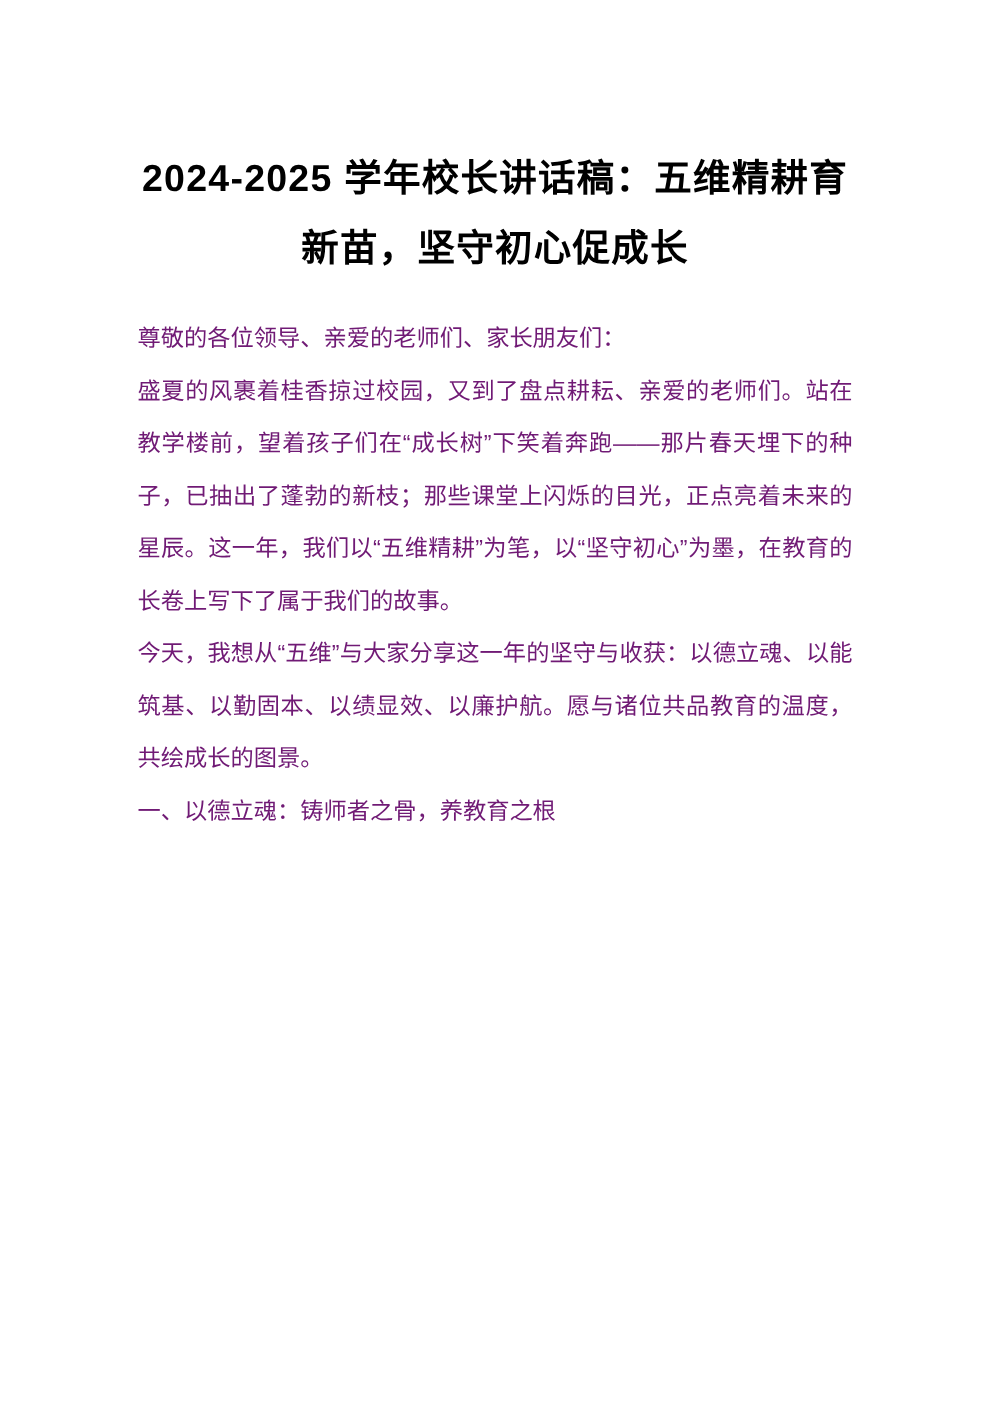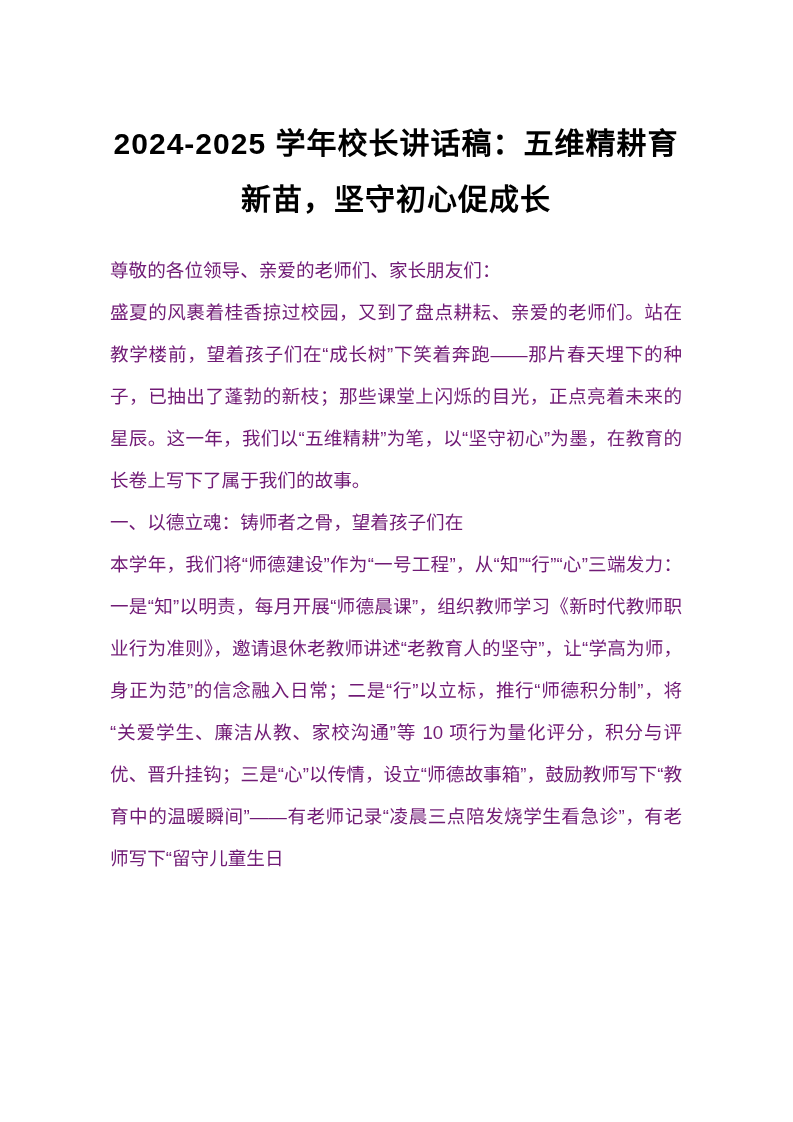--- a/index.html
+++ b/index.html
@@ -44,17 +44,17 @@
 </style>
 </head>
 <body>
 
 <div class="page">
   <div class="content">
     <h1 class="doc-title">2024-2025 学年校长讲话稿：五维精耕育新苗，坚守初心促成长</h1>
     <div class="doc-body">
       <p>尊敬的各位领导、亲爱的老师们、家长朋友们：</p>
       <p>盛夏的风裹着桂香掠过校园，又到了盘点耕耘、亲爱的老师们。站在教学楼前，望着孩子们在“成长树”下笑着奔跑——那片春天埋下的种子，已抽出了蓬勃的新枝；那些课堂上闪烁的目光，正点亮着未来的星辰。这一年，我们以“五维精耕”为笔，以“坚守初心”为墨，在教育的长卷上写下了属于我们的故事。</p>
-      <p>一、以德立魂：铸师者之骨，望着孩子们在</p>
-      <p>本学年，我们将“师德建设”作为“一号工程”，从“知”“行”“心”三端发力：一是“知”以明责，每月开展“师德晨课”，组织教师学习《新时代教师职业行为准则》，邀请退休老教师讲述“老教育人的坚守”，让“学高为师，身正为范”的信念融入日常；二是“行”以立标，推行“师德积分制”，将“关爱学生、廉洁从教、家校沟通”等 10 项行为量化评分，积分与评优、晋升挂钩；三是“心”以传情，设立“师德故事箱”，鼓励教师写下“教育中的温暖瞬间”——有老师记录“凌晨三点陪发烧学生看急诊”，有老师写下“留守儿童生日</p>
+      <p>今天，我想从“五维”与大家分享这一年的坚守与收获：以德立魂、以能筑基、以勤固本、以绩显效、以廉护航。愿与诸位共品教育的温度，共绘成长的图景。</p>
+      <p>一、以德立魂：铸师者之骨，养教育之根</p>
     </div>
   </div>
 </div>
 
 </body></html>

